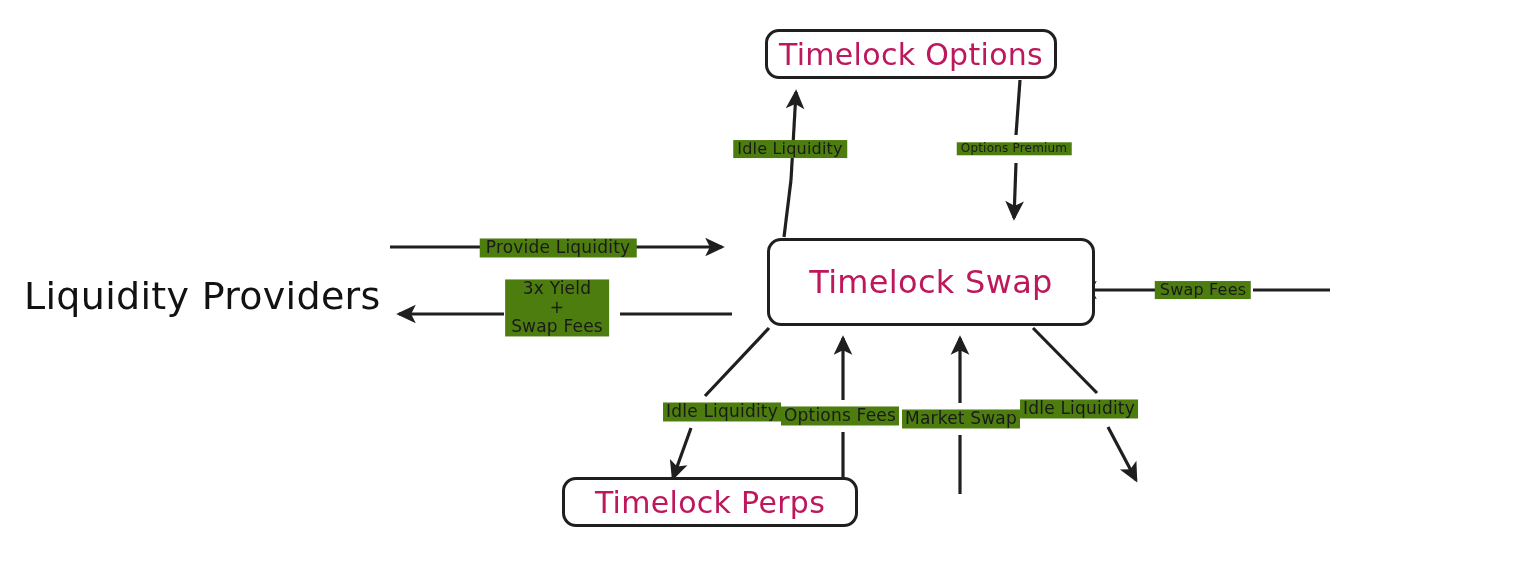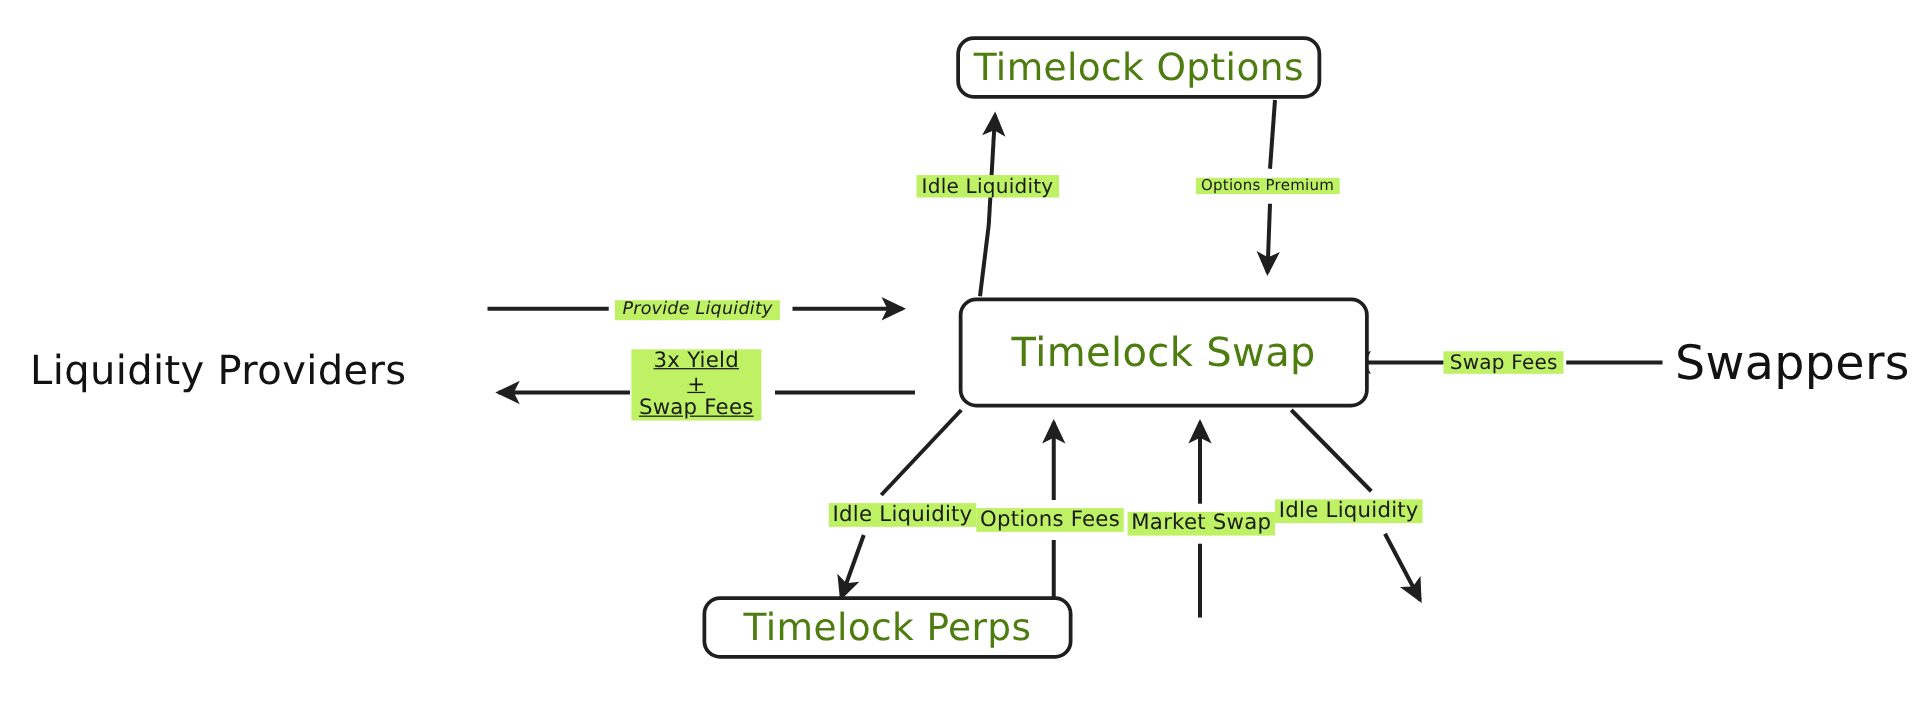--- a/index.html
+++ b/index.html
@@ -24,42 +24,42 @@
   }
   .node-box {
     position: absolute;
     box-sizing: border-box;
     border: 3px solid #1f1f1f;
     border-radius: 14px;
     background: #ffffff;
     display: flex;
     align-items: center;
     justify-content: center;
-    color: #4d7c0f;
+    color: #be185d;
     letter-spacing: 0.3px;
   }
   .node-text {
     position: absolute;
     display: flex;
     align-items: center;
     color: #121212;
     letter-spacing: 0.3px;
     white-space: nowrap;
   }
   .edge-label {
     position: absolute;
     color: #1a1a1a;
     text-align: center;
     white-space: nowrap;
-    background: #bef264;
+    background: #4d7c0f;
     line-height: 1.12;
     letter-spacing: 0.2px;
   }
   .edge-label.multiline { white-space: normal; }
-  .lbl-line { display: block; text-decoration: underline; }
+  .lbl-line { display: block; }
 </style>
 </head>
 <body>
 
 <div id="canvas">
 
   <svg id="flow-svg" viewBox="0 0 1536 565" xmlns="http://www.w3.org/2000/svg">
     <defs>
       <marker id="arrow" viewBox="0 0 12 12" refX="9.5" refY="6" markerWidth="7" markerHeight="7" orient="auto-start-reverse">
         <path d="M 0.5 1 L 11 6 L 0.5 11 L 3 6 Z" fill="#1f1f1f"></path>
@@ -103,37 +103,34 @@
 
   <div class="node-box" style="left:767px; top:238px; width:328px; height:88px; font-size:32px;">
     <span>Timelock Swap</span>
   </div>
 
   <div class="node-box" style="left:562px; top:477px; width:296px; height:50px; font-size:30px;">
     <span>Timelock Perps</span>
   </div>
 
 
-  <div class="node-text" style="left:24px; top:268px; width:360px; height:56px; font-size:32px; justify-content:flex-start;">
+  <div class="node-text" style="left:24px; top:268px; width:360px; height:56px; font-size:38px; justify-content:flex-start;">
     <span>Liquidity Providers</span>
   </div>
 
-  <div class="node-text" style="left:1340px; top:262px; width:190px; height:56px; font-size:38px; justify-content:flex-start;">
-    <span>Swappers</span>
-  </div>
 
   <div class="edge-label" style="left:790px; top:149px; font-size:16px; transform:translate(-50%,-50%); padding:0 4px;">
     <span>Idle Liquidity</span>
   </div>
 
   <div class="edge-label" style="left:1014px; top:149px; font-size:12px; transform:translate(-50%,-50%); padding:0 4px;">
     <span>Options Premium</span>
   </div>
 
-  <div class="edge-label" style="left:558px; top:248px; font-size:14px; transform:translate(-50%,-50%); padding:0 6px;font-style:italic;">
+  <div class="edge-label" style="left:558px; top:248px; font-size:17px; transform:translate(-50%,-50%); padding:0 6px;">
     <span>Provide Liquidity</span>
   </div>
 
   <div class="edge-label multiline" style="left:557px; top:308px; font-size:17px; transform:translate(-50%,-50%); padding:0 6px;">
     <span class="lbl-line">3x Yield</span>
     <span class="lbl-line">+</span>
     <span class="lbl-line">Swap Fees</span>
   </div>
 
   <div class="edge-label" style="left:1203px; top:290px; font-size:16px; transform:translate(-50%,-50%); padding:0 5px;">

